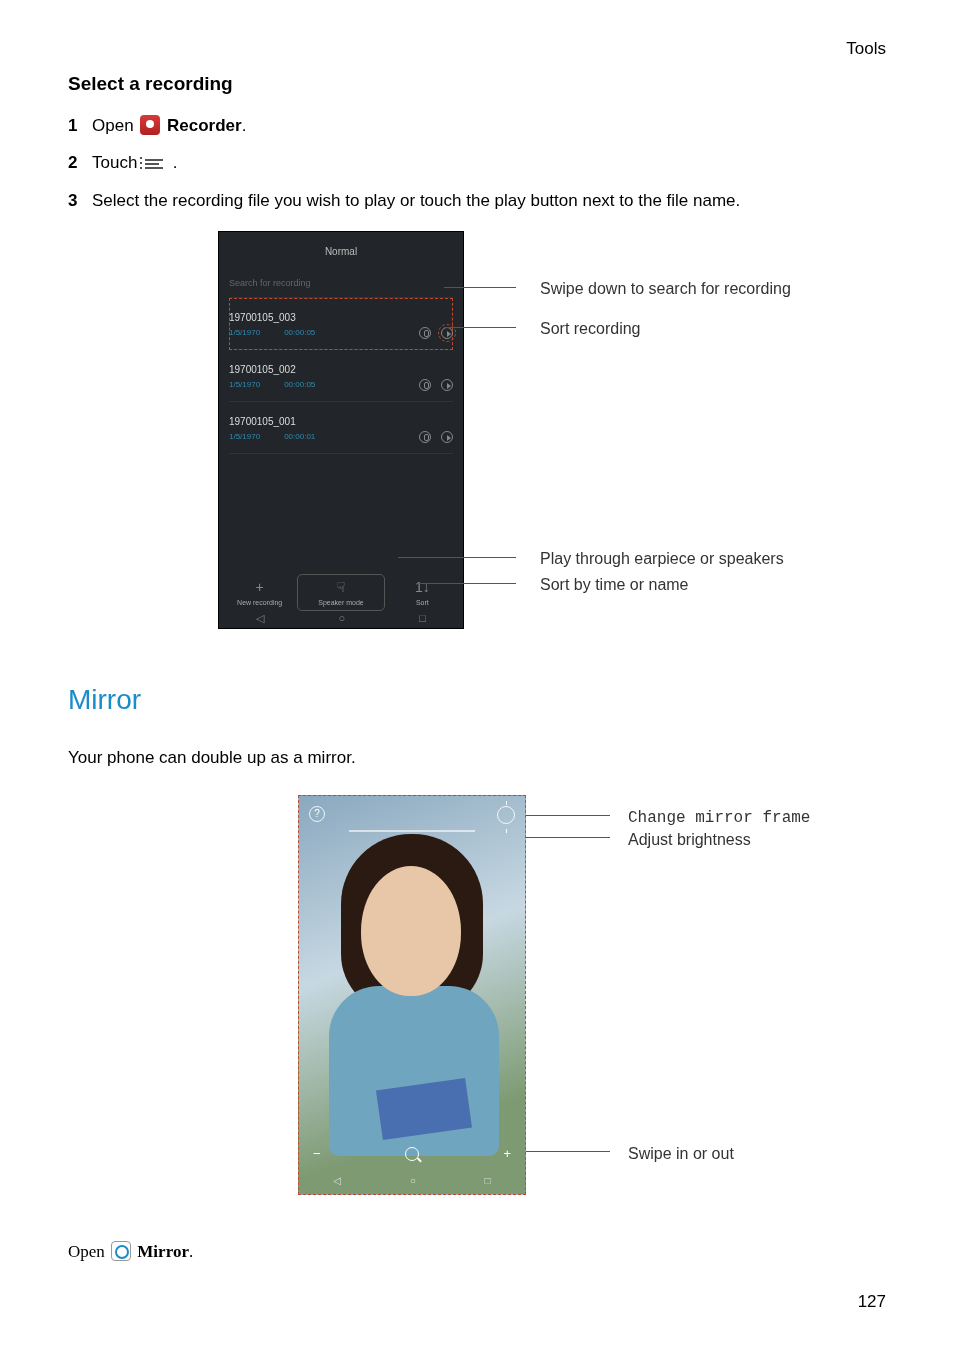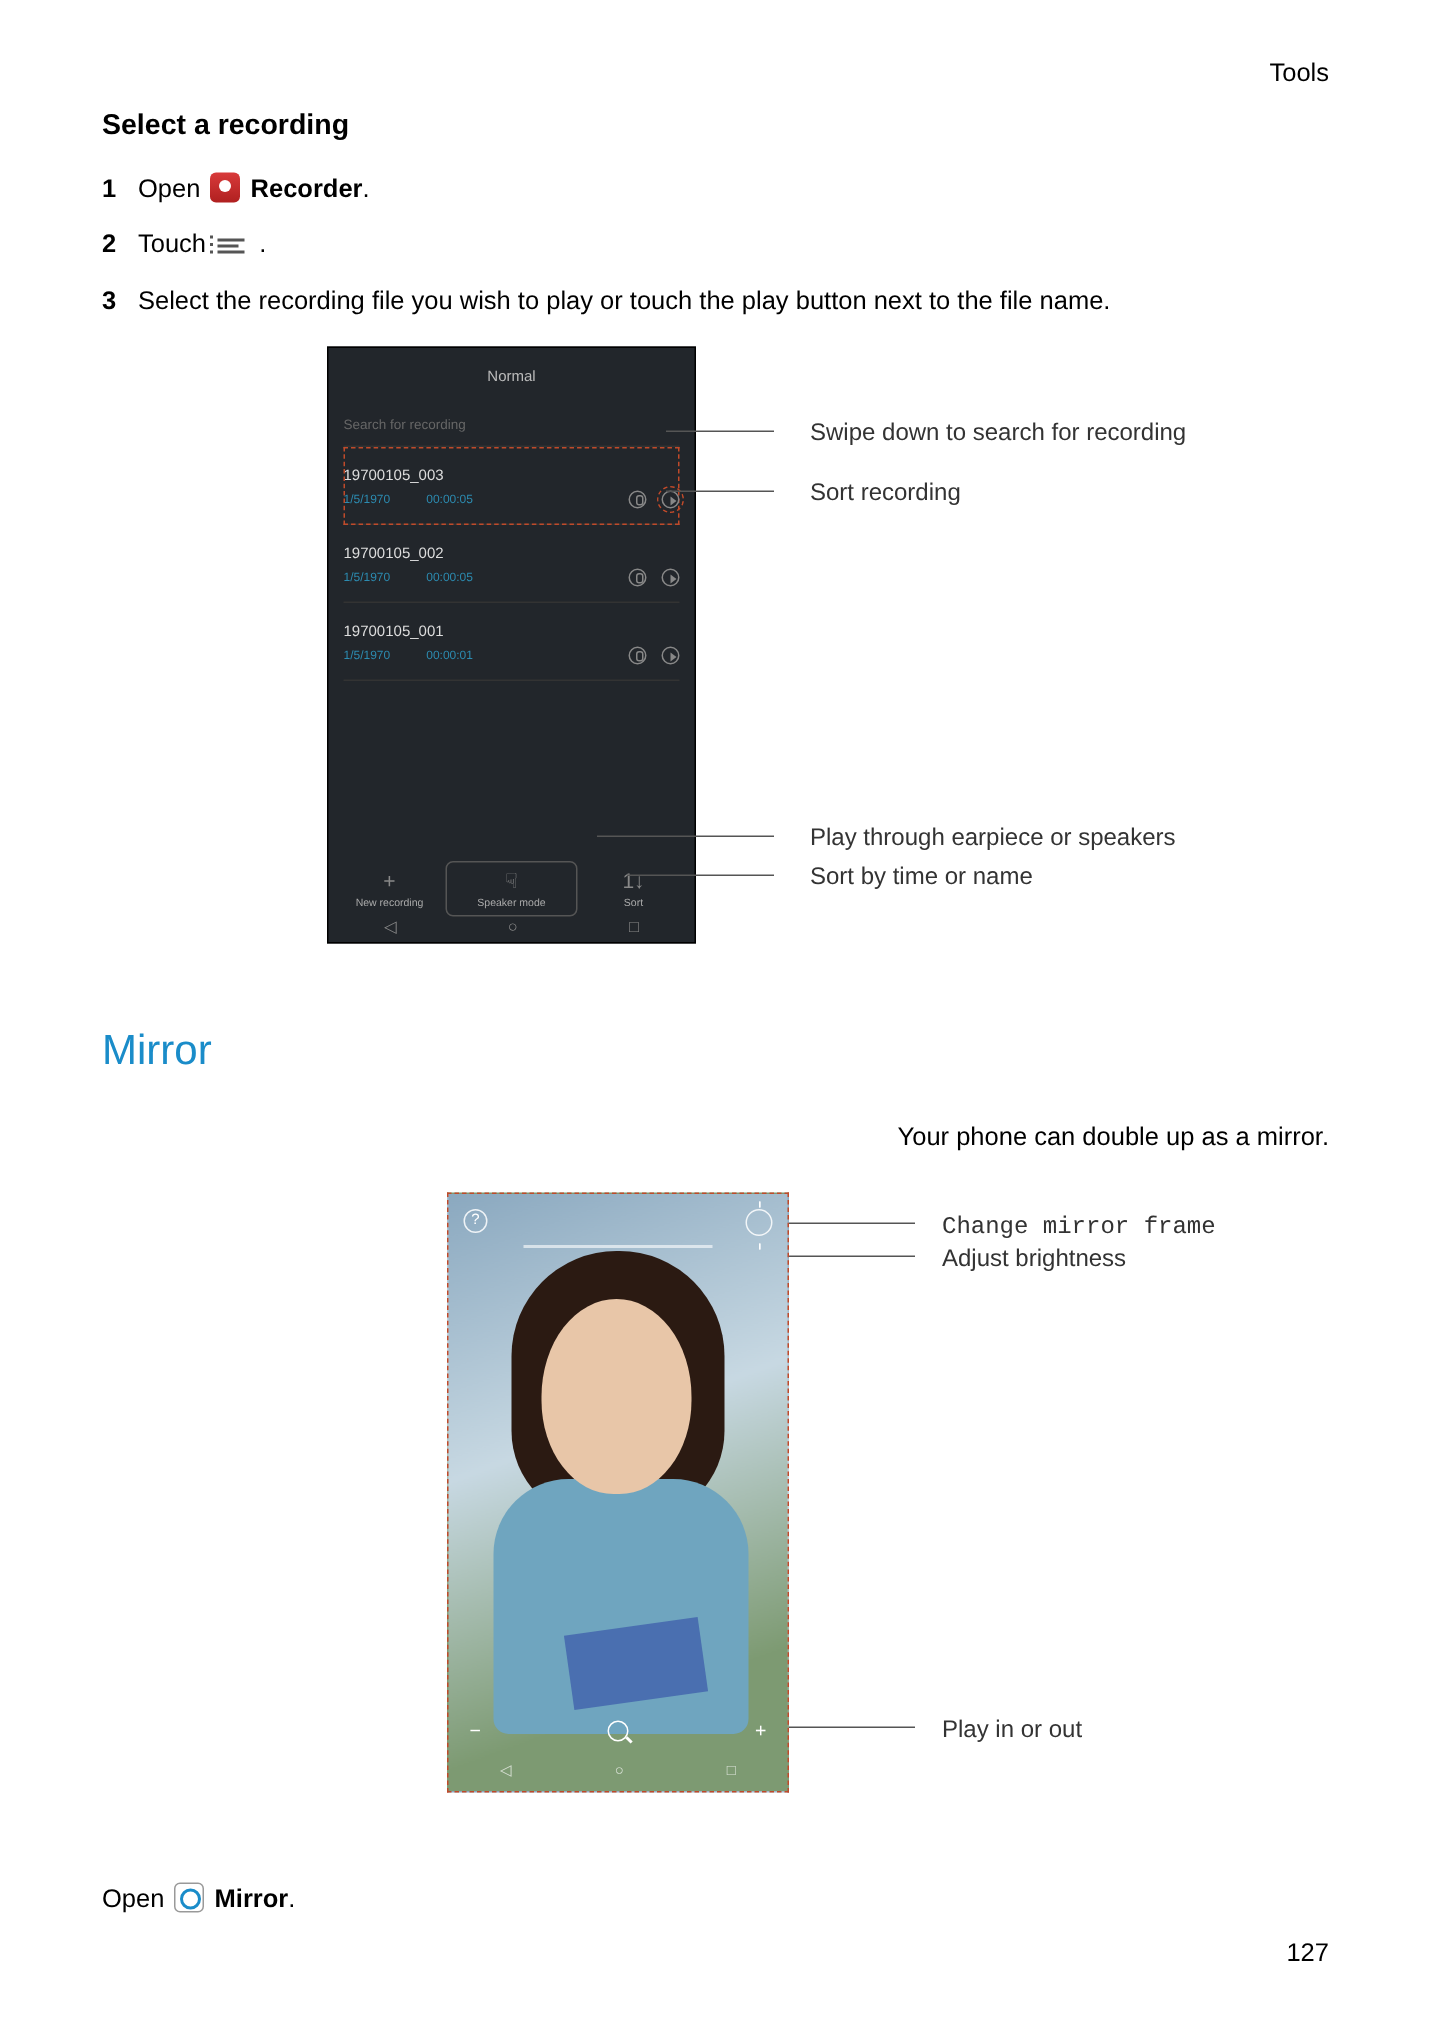--- a/index.html
+++ b/index.html
@@ -131,21 +131,21 @@
   }
 
   
   .h2-mirror {
     color: #1a8cc9;
     font-size: 28px;
     font-weight: normal;
     margin-top: 48px;
     margin-bottom: 24px;
   }
-  .mirror-intro { margin-bottom: 24px; text-align: right; }
+  .mirror-intro { margin-bottom: 24px; }
 
   .fig2-wrap { width:640px; margin-left:230px; position:relative; height:420px; }
   .phone2 {
     width:228px; height:400px;
     border:1px dashed #c04a2a;
     position:absolute; left:0; top:0;
     background: linear-gradient(160deg,#8aa8bf 0%, #c7d8e2 40%, #7d9a72 80%);
     overflow:hidden;
   }
   .face {
@@ -196,21 +196,21 @@
   .mirror-icon {
     display:inline-block; width:20px;height:20px;
     background:#fff; border:1px solid #999; border-radius:4px;
     vertical-align:-4px; margin:0 2px; position:relative;
   }
   .mirror-icon::after{
     content:""; position:absolute; width:10px;height:10px;
     border:2px solid #1a8cc9; border-radius:50%;
     top:3px; left:3px;
   }
-  .open-line { margin-top: 38px; }
+  .open-line { margin-top: 24px; font-family: Liberation Serif, serif; }
   .page-num {
     position:absolute; bottom:36px; right:68px; font-size:17px;
   }
 </style>
 </head>
 <body>
 
 <div class="page">
   <div class="header-right">Tools</div>
 
@@ -323,21 +323,21 @@
         <span>◁</span>
         <span>○</span>
         <span>□</span>
       </div>
     </div>
     <div class="callout-line" style="top:20px;left:228px;width:84px;"></div>
     <div class="callout-text" style="top:11px;left:330px;font-family:Liberation Mono, monospace;">Change mirror frame</div>
     <div class="callout-line" style="top:42px;left:228px;width:84px;"></div>
     <div class="callout-text" style="top:33px;left:330px;">Adjust brightness</div>
     <div class="callout-line" style="top:356px;left:228px;width:84px;"></div>
-    <div class="callout-text" style="top:347px;left:330px;">Play in or out</div>
+    <div class="callout-text" style="top:347px;left:330px;">Swipe in or out</div>
   </div>
 
   <div class="open-line">
     <span>Open </span>
     <span class="mirror-icon"></span>
     <span class="bold">Mirror</span><span>.</span>
   </div>
 </div>
 
 <div class="page-num">127</div>

